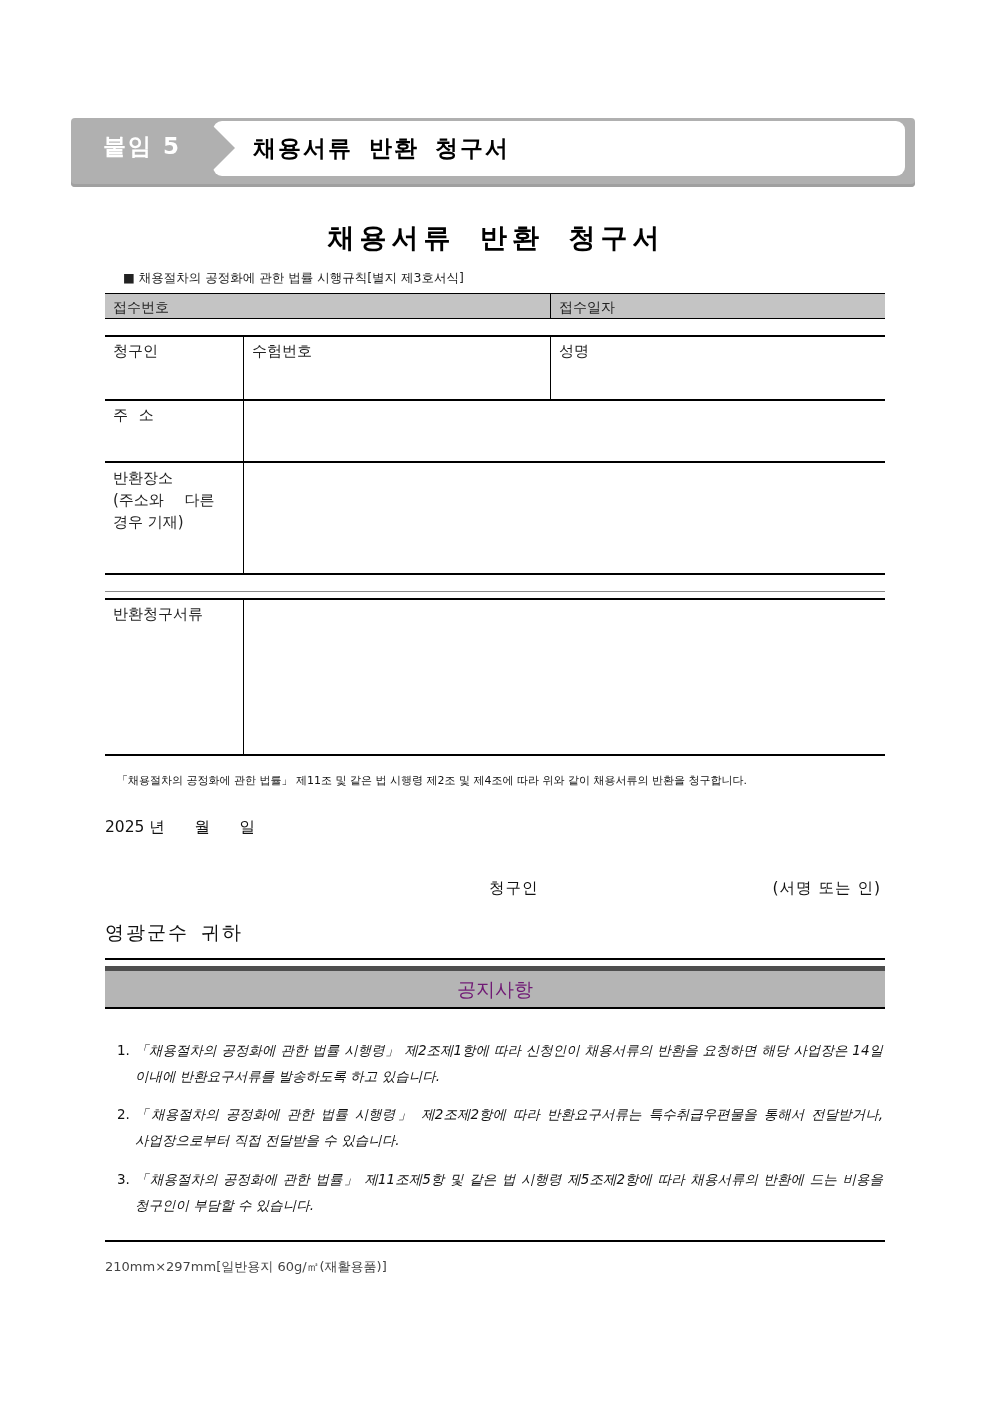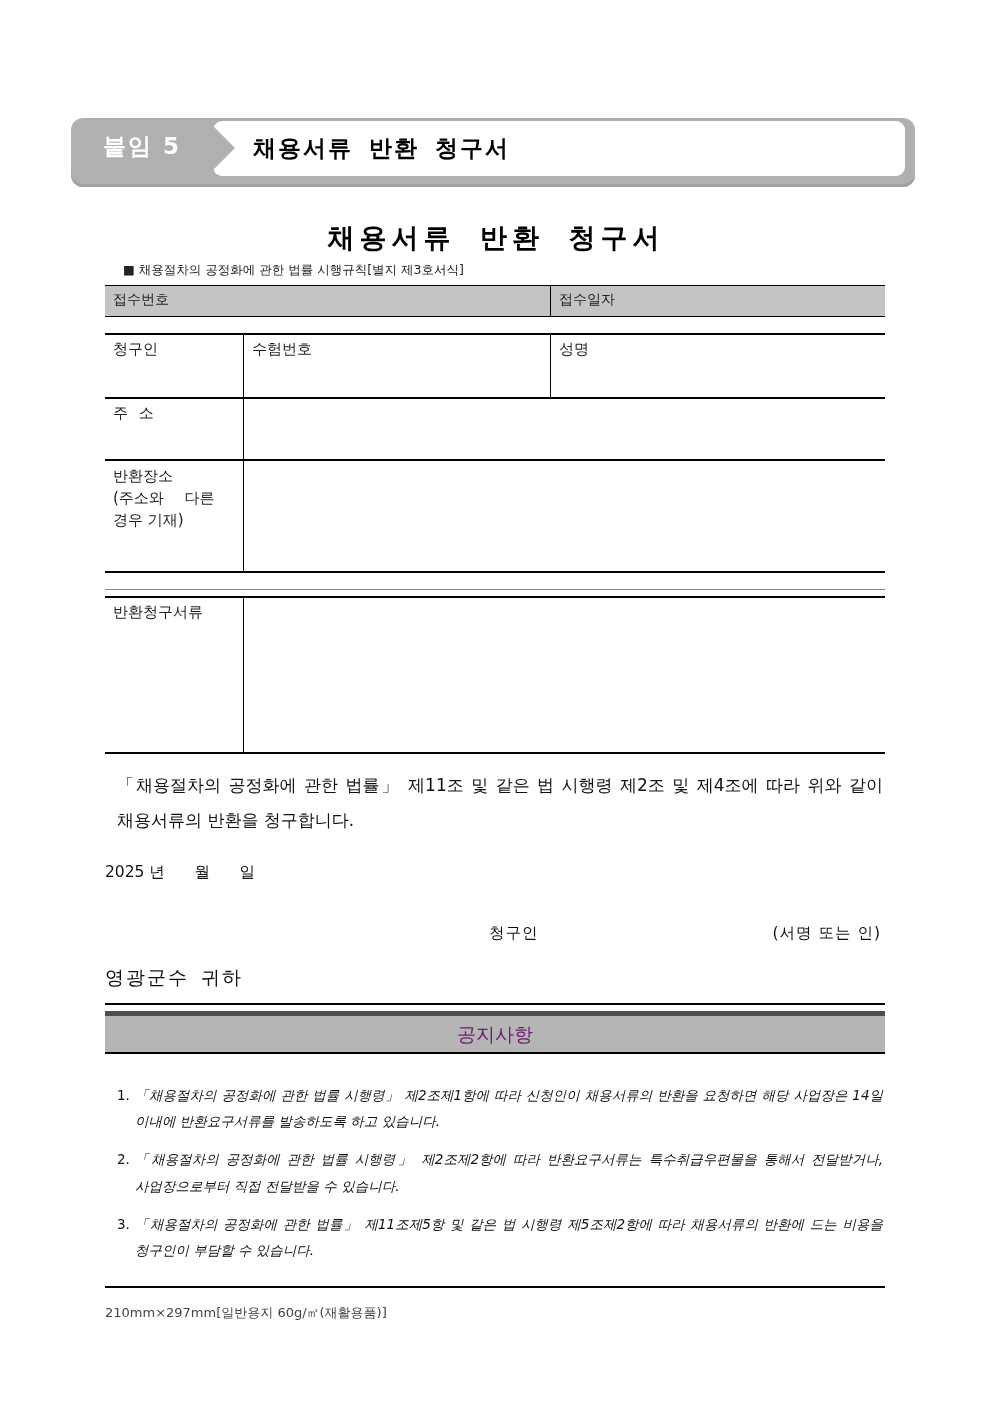--- a/index.html
+++ b/index.html
@@ -2,21 +2,21 @@
 <html lang="ko"><head>
 <meta charset="utf-8">
 <style>
   html, body { margin: 0; padding: 0; background: #ffffff; }
   body { font-family: "DejaVu Sans", "Liberation Sans", sans-serif; color: #111; }
   .sheet { position: relative; width: 992px; height: 1403px; background: #fff; overflow: hidden; }
 
   
   .banner {
     position: absolute; left: 71px; top: 118px; width: 844px; height: 69px;
-    background: #b0b0b0; border-radius: 12px;
+    background: #b0b0b0; border-radius: 4px;
     box-shadow: inset 0 -3px 0 #a0a0a0;
   }
   .banner-badge {
     position: absolute; left: 0; top: 0; width: 142px; height: 57px;
     display: flex; align-items: center; justify-content: center;
     color: #ffffff; font-weight: bold; font-size: 23px; letter-spacing: 2px;
     white-space: pre;
   }
   .banner-title-box {
     position: absolute; left: 142px; right: 10px; top: 3px; height: 55px;
@@ -36,25 +36,25 @@
   
   .doc-title {
     position: absolute; left: 0; width: 992px; top: 220px;
     text-align: center; font-size: 27px; font-weight: bold;
     letter-spacing: 5px; word-spacing: 10px; color: #000;
   }
 
   
   .content { position: absolute; left: 105px; top: 260px; width: 780px; }
 
-  .form-note { font-size: 12.5px; color: #222; padding-left: 18px; margin-top: 2px; white-space: pre; }
+  .form-note { font-size: 12.5px; color: #222; padding-left: 18px; margin-top: 10px; white-space: pre; }
 
   
   .receipt-row {
-    margin-top: 6px; height: 32px;
+    margin-top: 6px; height: 26px;
     display: grid; grid-template-columns: 445px 335px;
     background: #c4c4c4;
     border-top: 1px solid #000; border-bottom: 1px solid #000;
     box-sizing: border-box;
   }
   .receipt-cell { font-size: 14px; color: #222; padding: 5px 0 0 8px; box-sizing: border-box; }
   .receipt-cell + .receipt-cell { border-left: 1px solid #000; }
 
   
   .main-table { margin-top: 16px; border-top: 2px solid #000; }
@@ -72,21 +72,21 @@
 
   
   .docs-table {
     margin-top: 6px; border-top: 2px solid #000; border-bottom: 2px solid #000;
     display: grid; grid-template-columns: 138px 642px; height: 158px; box-sizing: border-box;
   }
   .docs-table .m-cell { }
 
   
   .statement {
-    margin: 14px 2px 4px 12px; font-size: 17px; line-height: 2.05;
+    margin: 14px 2px 4px 12px; font-size: 11px; line-height: 2.05;
     text-align: justify; color: #111; word-break: keep-all;
   }
 
   .date-line {
     margin-top: 24px; padding-right: 16px;
     font-size: 15.5px; color: #111; white-space: pre;
   }
 
   .sign-line { position: relative; margin-top: 40px; height: 24px; font-size: 15.5px; color: #111; }
   .sign-claimant { position: absolute; left: 384px; top: 0; letter-spacing: 1px; }

